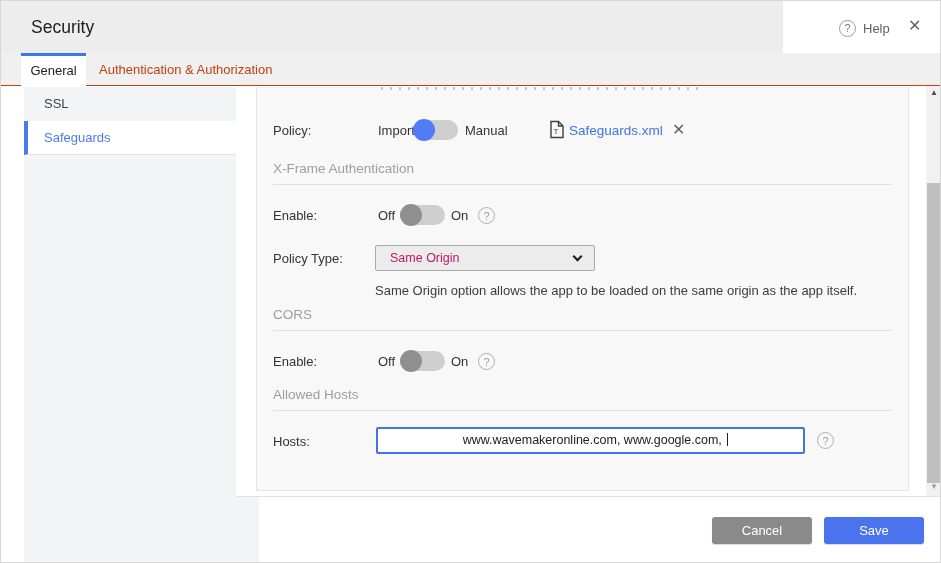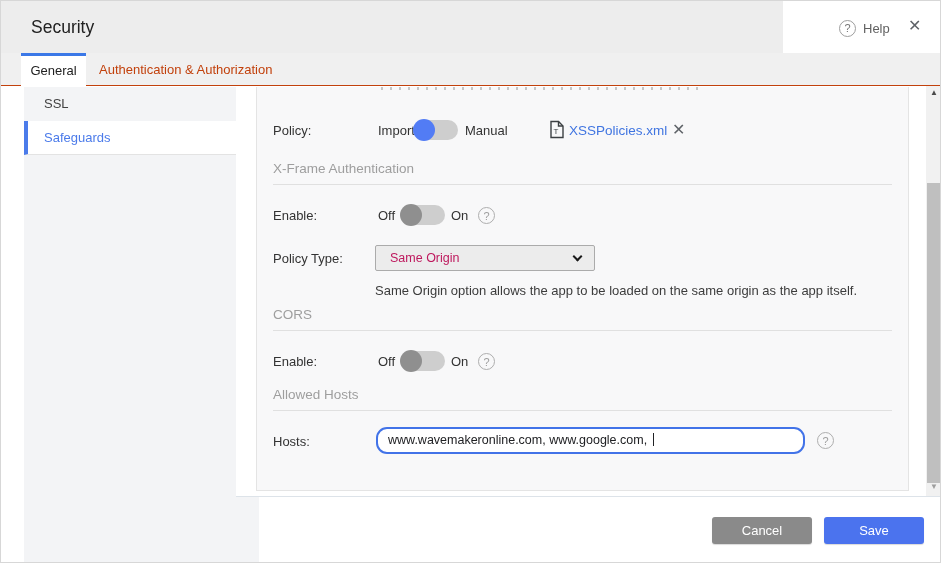--- a/index.html
+++ b/index.html
@@ -46,21 +46,21 @@
   .file-link { position:absolute; left:568px; top:122px; font-size:13.5px; color:#4075e1; cursor:pointer; }
   .file-x { position:absolute; left:671px; top:119px; font-size:16px; color:#5f6368; cursor:pointer; }
 
   
   .select { position:absolute; left:374px; top:244px; width:220px; height:26px; background:#ececec; border:1px solid #ababab; border-radius:2px; cursor:pointer; }
   .select .val { position:absolute; left:14px; top:5px; font-size:12.5px; color:#be185d; }
   .chev { position:absolute; right:13px; top:7px; width:7px; height:7px; border-right:2px solid #1a1a1a; border-bottom:2px solid #1a1a1a; transform:rotate(45deg); }
   .desc { position:absolute; left:374px; top:282px; font-size:13px; color:#3c3c3c; }
 
   
-  .hosts-input { position:absolute; left:375px; top:426px; width:429px; height:27px; background:#ffffff; border:2px solid #4273e8; border-radius:11px; line-height:23px; padding-left:10px; font-size:12.5px; color:#202124; white-space:nowrap; overflow:hidden; cursor:text; }
+  .hosts-input { position:absolute; left:375px; top:426px; width:429px; height:27px; background:#ffffff; border:2px solid #4273e8; border-radius:2px; line-height:23px; padding-left:10px; font-size:12.5px; color:#202124; white-space:nowrap; overflow:hidden; cursor:text;text-align:center; }
   .caret { display:inline-block; width:1px; height:13px; background:#202124; margin-left:2px; vertical-align:-2px; }
 
   
   .sb-track { position:absolute; left:925px; top:85px; width:16px; height:410px; background:#f1f1f1; }
   .sb-up { position:absolute; left:0; top:2px; width:16px; text-align:center; font-size:8px; color:#4a4a4a; cursor:pointer; }
   .sb-down { position:absolute; left:0; top:396px; width:16px; text-align:center; font-size:8px; color:#9e9e9e; cursor:pointer; }
   .sb-thumb { position:absolute; left:1px; top:97px; width:14px; height:300px; background:#bfbfbf; cursor:grab; }
 
   
   .footer-line { position:absolute; left:235px; top:495px; width:706px; height:1px; background:#dde3e9; }
@@ -103,21 +103,21 @@
   <div class="toggle" style="left:413px; top:119px;">
     <div class="knob blue"></div>
   </div>
   <div class="tlabel" style="left:464px; top:122px;">Manual</div>
 
   <svg class="file-icon" width="16" height="19" viewBox="0 0 16 19">
     <path d="M2 1.5 H9.5 L14 6 V17.5 H2 Z" fill="none" stroke="#3c4043" stroke-width="1.4"></path>
     <path d="M9.5 1.5 V6 H14" fill="none" stroke="#3c4043" stroke-width="1.4"></path>
     <text x="7" y="13.5" text-anchor="middle" font-size="8" font-family="Liberation Sans, sans-serif" fill="#3c4043">T</text>
   </svg>
-  <div class="file-link">XSSPolicies.xml</div>
+  <div class="file-link">Safeguards.xml</div>
   <div class="file-x">✕</div>
 
   <div class="section-title" style="left:272px; top:160px;">X-Frame Authentication</div>
   <div class="hline" style="top:183px;"></div>
 
   <div class="flabel" style="left:272px; top:207px;">Enable:</div>
   <div class="tlabel" style="left:377px; top:207px;">Off</div>
   <div class="toggle" style="left:400px; top:204px;">
     <div class="knob gray"></div>
   </div>

